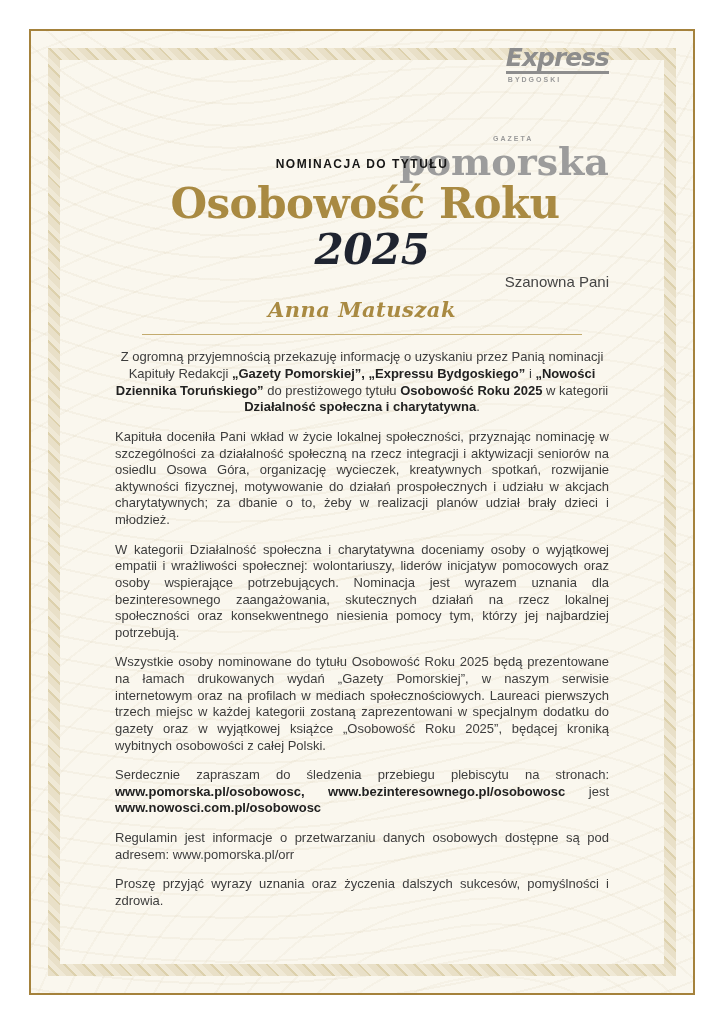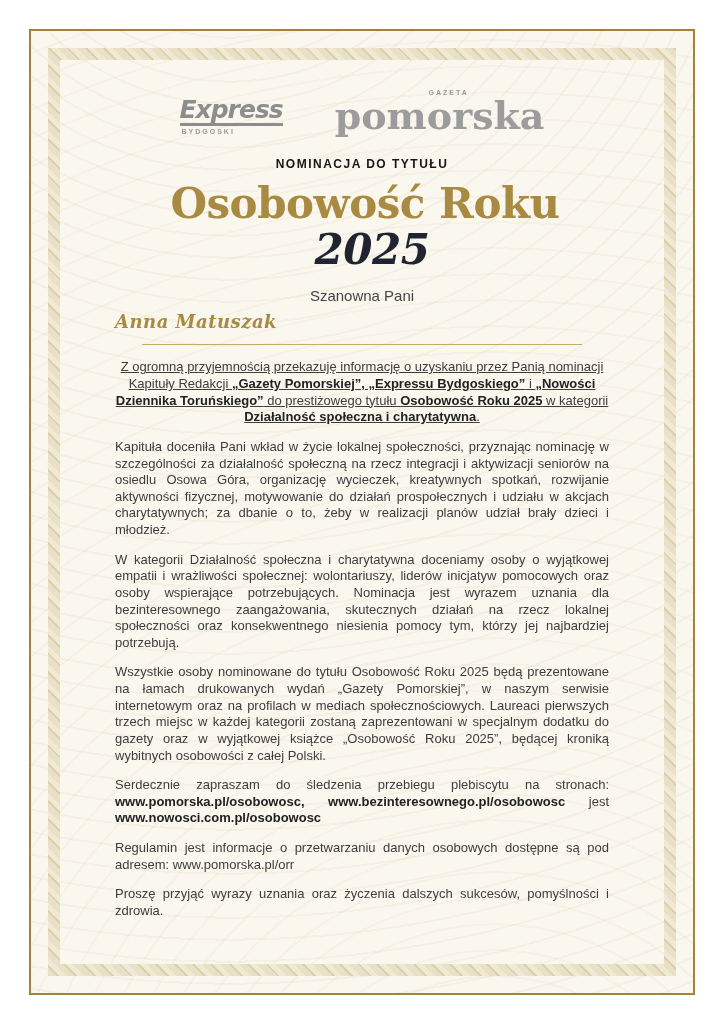--- a/index.html
+++ b/index.html
@@ -16,40 +16,40 @@
   }
   
   .band{
     position:absolute;inset:17px;
     border:12px solid transparent;
     border-image: repeating-linear-gradient(45deg,#e9e0c8 0 6px,#ddd1ad 6px 8px,#f0e9d6 8px 13px) 12;
     pointer-events:none;
   }
   .content{position:relative;width:494px;margin:0 auto;padding-top:60px;color:#3d3d3d;}
   
-  .logos{display:flex;justify-content:center;align-items:flex-end;gap:52px;height:44px;}
+  .logos{display:flex;justify-content:center;align-items:flex-end;gap:52px;height:44px;flex-direction:column;}
   .logo{display:flex;flex-direction:column;align-items:center;line-height:1;}
   .express .logo-main{font-family:"DejaVu Sans",sans-serif;font-style:italic;font-weight:bold;font-size:25px;color:#8d8d8d;letter-spacing:-1px;border-bottom:3px solid #8d8d8d;padding-bottom:1px;}
   .express .logo-sub{font-size:7px;letter-spacing:2px;color:#9a9a9a;margin-top:2px;align-self:flex-start;margin-left:2px;font-weight:bold;}
   .pomorska .logo-top{font-size:7px;font-weight:bold;letter-spacing:2px;color:#9a9a9a;margin-bottom:1px;margin-left:18px;}
   .pomorska .logo-main{font-family:"DejaVu Serif",serif;font-weight:bold;font-size:38px;color:#9c9c9c;letter-spacing:0;}
   .nowosci .logo-main{font-family:"Liberation Sans",sans-serif;font-weight:bold;font-size:26px;color:#474747;letter-spacing:-0.5px;transform:scale(0.95,1.18);transform-origin:center bottom;}
   .nowosci .logo-sub{font-size:6.5px;letter-spacing:1.5px;color:#6d6d6d;margin-top:3px;font-weight:bold;}
   
   .kicker{text-align:center;margin-top:22px;font-size:12px;font-weight:bold;letter-spacing:1.5px;color:#161616;}
   .title{text-align:center;margin:10px 0 0;font-family:"DejaVu Serif",serif;font-size:42px;line-height:1.1;font-weight:bold;letter-spacing:-0.5px;}
   .title-gold{color:#a98a42;margin-left:6px;}
   .title-year{color:#1f2430;font-style:italic;font-weight:bold;margin-left:20px;}
-  .salutation{text-align:center;margin-top:14px;font-size:15px;color:#454545;}
-  .recipient{text-align:left;margin-top:7px;font-family:"DejaVu Serif",serif;font-style:italic;font-weight:bold;font-size:18px;color:#a98a42;letter-spacing:0.5px;}
+  .salutation{text-align:right;font-size:15px;color:#454545;}
+  .recipient{text-align:center;margin-top:7px;font-family:"DejaVu Serif",serif;font-style:italic;font-weight:bold;font-size:21px;color:#a98a42;letter-spacing:0.5px;}
   .gold-rule{border:none;border-top:1px solid #c3ab6e;width:440px;margin:12px auto 14px;}
   
   .para{margin:0 0 13px;font-size:13px;line-height:1.28;color:#3d3d3d;}
   .para.justify{text-align:justify;}
-  .para.center{text-align:center;text-decoration:underline;}
+  .para.center{text-align:center;}
   .para strong{color:#222222;}
 </style>
 </head>
 <body>
 
 <div class="page">
   <div class="frame">
     <div class="band"></div>
     <div class="content">
 

